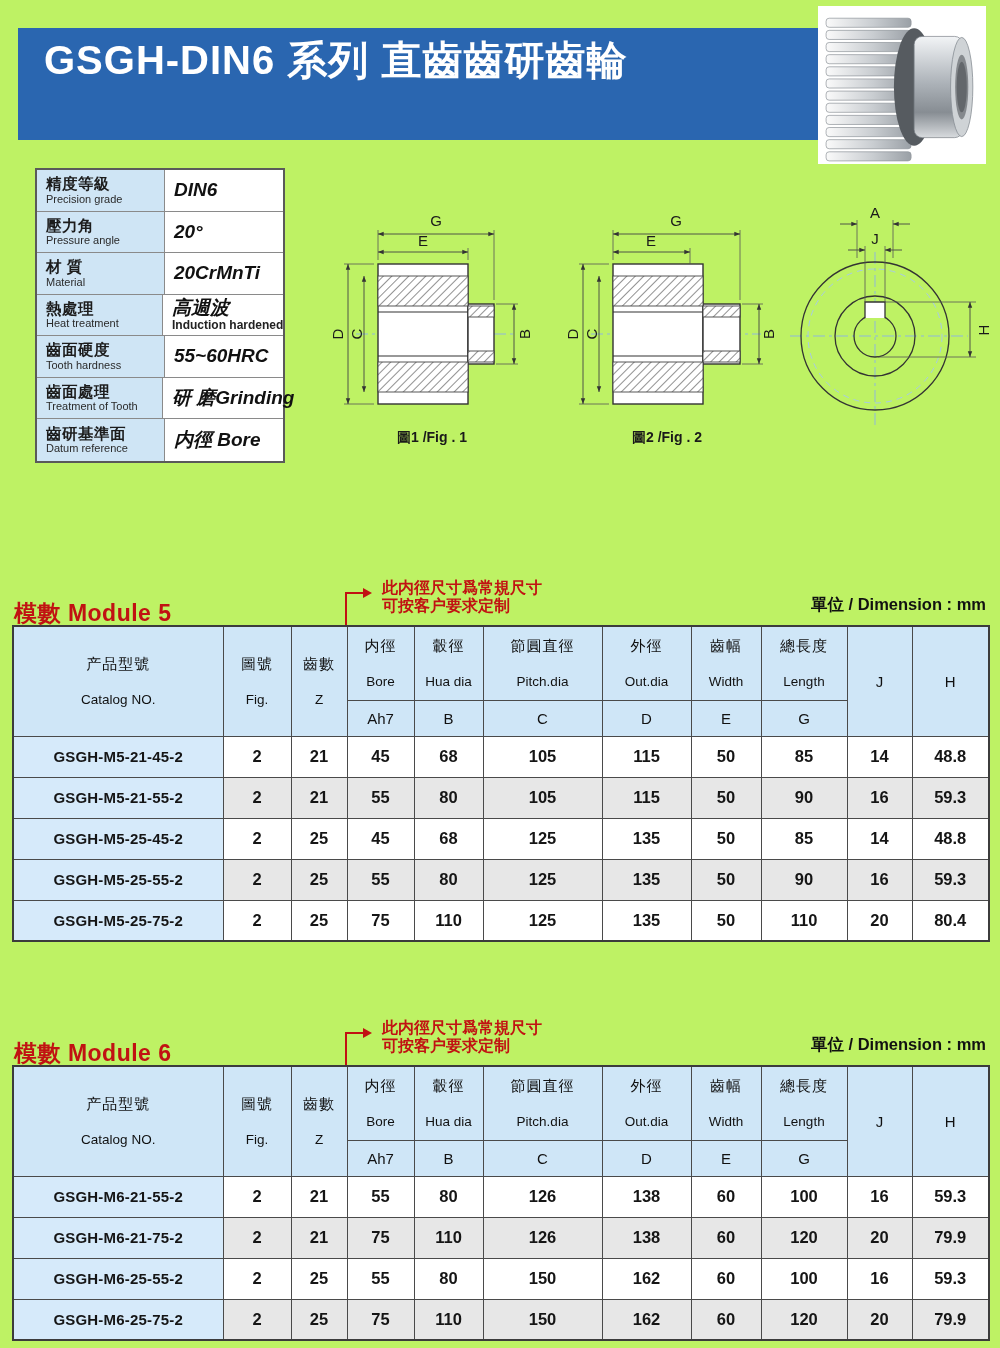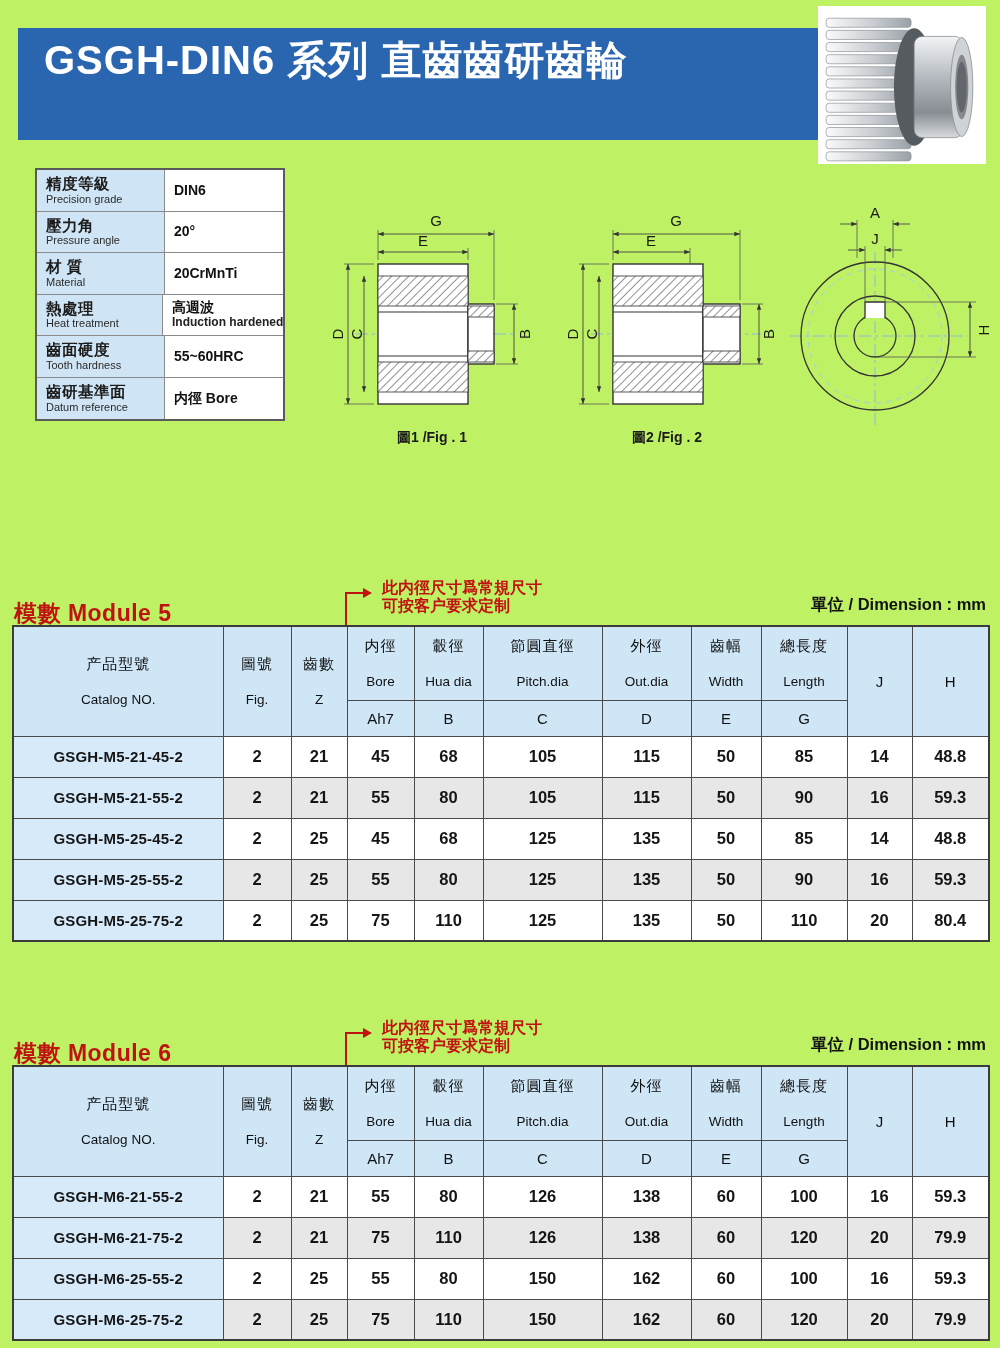--- a/index.html
+++ b/index.html
@@ -13,21 +13,21 @@
   .gear-photo { position:absolute; left:818px; top:6px; width:168px; height:158px; background:#fff; }
 
   
   .spec-table { position:absolute; left:35px; top:168px; width:250px; border:2px solid #5a5a5a; background:#fff; }
   .spec-row { display:flex; height:41.5px; border-bottom:1px solid #8a8a8a; }
   .spec-row:last-child { border-bottom:none; }
   .spec-label { width:130px; background:#cfe5f5; border-right:1px solid #8a8a8a; display:flex; flex-direction:column; justify-content:center; padding-left:9px; }
   .spec-value { width:120px; background:#fff; display:flex; flex-direction:column; justify-content:center; padding-left:9px; }
   .s-zh { font-size:15.5px; font-weight:bold; color:#1c1c1c; letter-spacing:0.5px; line-height:1.15; }
   .s-en { font-size:11px; font-weight:normal; color:#2a2a2a; line-height:1.15; }
-  .v-main { font-size:14px; font-weight:bold; color:#111; line-height:1.05; white-space:nowrap; }
+  .v-main { font-size:19px; font-weight:bold; color:#111; line-height:1.05; white-space:nowrap;font-style:italic; }
   .v-sub { font-size:12px; font-weight:bold; color:#222; line-height:1.2; white-space:nowrap; }
 
   
   .drawings { position:absolute; left:295px; top:206px; width:705px; height:260px; }
   .fig { position:absolute; top:0; }
   .fig1 { left:5px; } .fig2 { left:240px; } .fig3 { left:467px; }
   .ol      { stroke:#333; stroke-width:1.4; fill:#fff; }
   .olh     { stroke:#444; stroke-width:0.9; }
   .oln     { stroke:#333; stroke-width:1.3; fill:none; }
   .ln      { stroke:#333; stroke-width:1.1; }
@@ -151,20 +151,30 @@
         <div class="v-sub">Induction hardened</div>
       </div>
     </div>
       <div class="spec-row">
       <div class="spec-label">
         <div class="s-zh">齒面硬度</div>
         <div class="s-en">Tooth hardness</div>
       </div>
       <div class="spec-value">
         <div class="v-main">55~60HRC</div>
+
+      </div>
+    </div>
+      <div class="spec-row">
+      <div class="spec-label">
+        <div class="s-zh">齒面處理</div>
+        <div class="s-en">Treatment of Tooth</div>
+      </div>
+      <div class="spec-value">
+        <div class="v-main">研 磨Grinding</div>
 
       </div>
     </div>
       <div class="spec-row">
       <div class="spec-label">
         <div class="s-zh">齒研基準面</div>
         <div class="s-en">Datum reference</div>
       </div>
       <div class="spec-value">
         <div class="v-main">内徑 Bore</div>

